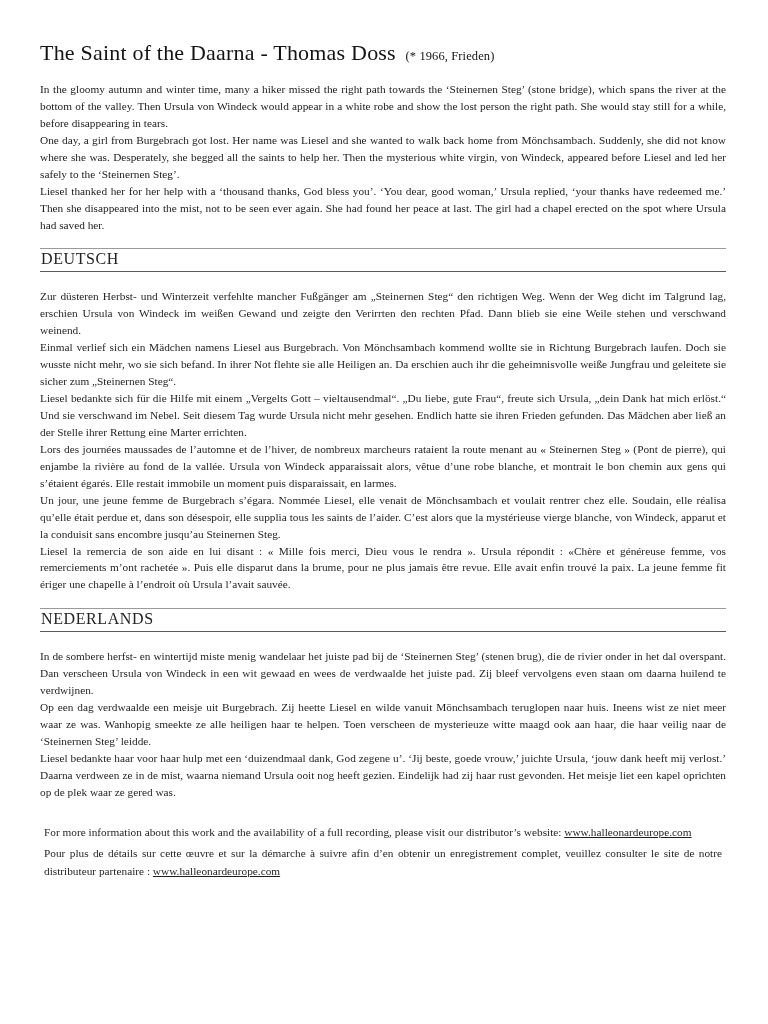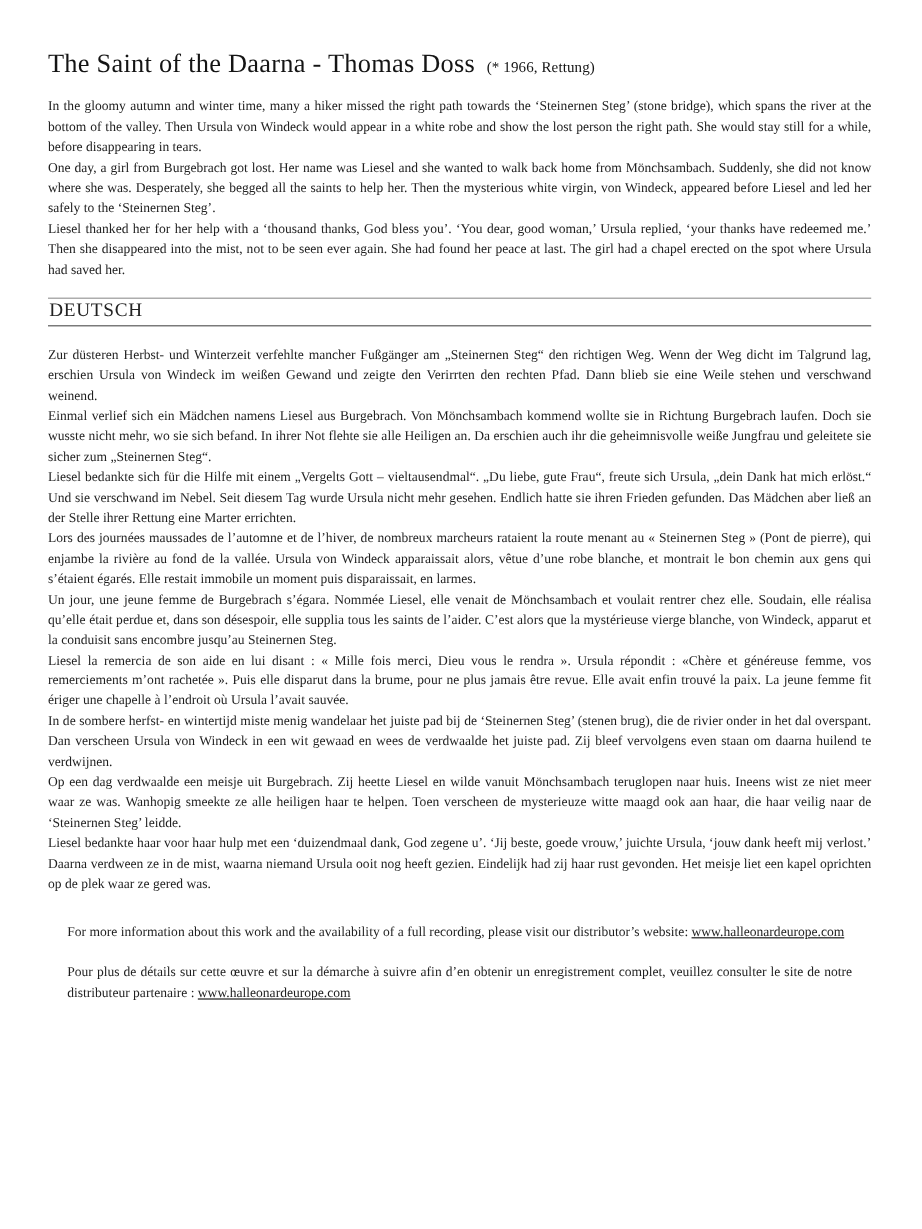--- a/index.html
+++ b/index.html
@@ -47,41 +47,41 @@
     border-top: 1px solid #9a9a9a;
     border-bottom: 1.5px solid #5a5a5a;
     font-size: 16px;
     letter-spacing: 0.6px;
     color: #222222;
   }
   .footer {
     margin-top: 23px;
   }
   .footer p {
-    margin: 16px;
+    margin: 4px;
     font-size: 11.3px;
     line-height: 1.55;
     text-align: justify;
     color: #1f1f1f;
   }
   .link {
     color: inherit;
     text-decoration: underline;
     cursor: pointer;
     word-break: break-all;
   }
 </style>
 </head>
 <body>
 
 <main class="page">
 
   <h1 class="title">
     <span>The Saint of the Daarna - Thomas Doss</span>
-    <span class="title-sub">(* 1966, Rettung)</span>
+    <span class="title-sub">(* 1966, Frieden)</span>
   </h1>
 
   <section class="lang-block english">
     <p>In the gloomy autumn and winter time, many a hiker missed the right path towards the ‘Steinernen Steg’ (stone bridge), which spans the river at the bottom of the valley. Then Ursula von Windeck would appear in a white robe and show the lost person the right path. She would stay still for a while, before disappearing in tears.</p>
     <p>One day, a girl from Burgebrach got lost. Her name was Liesel and she wanted to walk back home from Mönchsambach. Suddenly, she did not know where she was. Desperately, she begged all the saints to help her. Then the mysterious white virgin, von Windeck, appeared before Liesel and led her safely to the ‘Steinernen Steg’.</p>
     <p>Liesel thanked her for her help with a ‘thousand thanks, God bless you’. ‘You dear, good woman,’ Ursula replied, ‘your thanks have redeemed me.’ Then she disappeared into the mist, not to be seen ever again. She had found her peace at last. The girl had a chapel erected on the spot where Ursula had saved her.</p>
   </section>
 
   <div class="lang-header">
     <span>DEUTSCH</span>
@@ -91,20 +91,23 @@
     <p>Einmal verlief sich ein Mädchen namens Liesel aus Burgebrach. Von Mönchsambach kommend wollte sie in Richtung Burgebrach laufen. Doch sie wusste nicht mehr, wo sie sich befand. In ihrer Not flehte sie alle Heiligen an. Da erschien auch ihr die geheimnisvolle weiße Jungfrau und geleitete sie sicher zum „Steinernen Steg“.</p>
     <p>Liesel bedankte sich für die Hilfe mit einem „Vergelts Gott – vieltausendmal“. „Du liebe, gute Frau“, freute sich Ursula, „dein Dank hat mich erlöst.“ Und sie verschwand im Nebel. Seit diesem Tag wurde Ursula nicht mehr gesehen. Endlich hatte sie ihren Frieden gefunden. Das Mädchen aber ließ an der Stelle ihrer Rettung eine Marter errichten.</p>
   </section>
 
   <section class="lang-block">
     <p>Lors des journées maussades de l’automne et de l’hiver, de nombreux marcheurs rataient la route menant au « Steinernen Steg » (Pont de pierre), qui enjambe la rivière au fond de la vallée. Ursula von Windeck apparaissait alors, vêtue d’une robe blanche, et montrait le bon chemin aux gens qui s’étaient égarés. Elle restait immobile un moment puis disparaissait, en larmes.</p>
     <p>Un jour, une jeune femme de Burgebrach s’égara. Nommée Liesel, elle venait de Mönchsambach et voulait rentrer chez elle. Soudain, elle réalisa qu’elle était perdue et, dans son désespoir, elle supplia tous les saints de l’aider. C’est alors que la mystérieuse vierge blanche, von Windeck, apparut et la conduisit sans encombre jusqu’au Steinernen Steg.</p>
     <p>Liesel la remercia de son aide en lui disant : « Mille fois merci, Dieu vous le rendra ». Ursula répondit : «Chère et généreuse femme, vos remerciements m’ont rachetée ». Puis elle disparut dans la brume, pour ne plus jamais être revue. Elle avait enfin trouvé la paix. La jeune femme fit ériger une chapelle à l’endroit où Ursula l’avait sauvée.</p>
   </section>
 
+  <div class="lang-header">
+    <span>NEDERLANDS</span>
+  </div>
   <section class="lang-block">
     <p>In de sombere herfst- en wintertijd miste menig wandelaar het juiste pad bij de ‘Steinernen Steg’ (stenen brug), die de rivier onder in het dal overspant. Dan verscheen Ursula von Windeck in een wit gewaad en wees de verdwaalde het juiste pad. Zij bleef vervolgens even staan om daarna huilend te verdwijnen.</p>
     <p>Op een dag verdwaalde een meisje uit Burgebrach. Zij heette Liesel en wilde vanuit Mönchsambach teruglopen naar huis. Ineens wist ze niet meer waar ze was. Wanhopig smeekte ze alle heiligen haar te helpen. Toen verscheen de mysterieuze witte maagd ook aan haar, die haar veilig naar de ‘Steinernen Steg’ leidde.</p>
     <p>Liesel bedankte haar voor haar hulp met een ‘duizendmaal dank, God zegene u’. ‘Jij beste, goede vrouw,’ juichte Ursula, ‘jouw dank heeft mij verlost.’ Daarna verdween ze in de mist, waarna niemand Ursula ooit nog heeft gezien. Eindelijk had zij haar rust gevonden. Het meisje liet een kapel oprichten op de plek waar ze gered was.</p>
   </section>
 
   <footer class="footer">
     <p><span>For more information about this work and the availability of a full recording, please visit our distributor’s website: </span><a class="link">www.halleonardeurope.com</a></p>
     <p><span>Pour plus de détails sur cette œuvre et sur la démarche à suivre afin d’en obtenir un enregistrement complet, veuillez consulter le site de notre distributeur partenaire : </span><a class="link">www.halleonardeurope.com</a></p>
   </footer>

